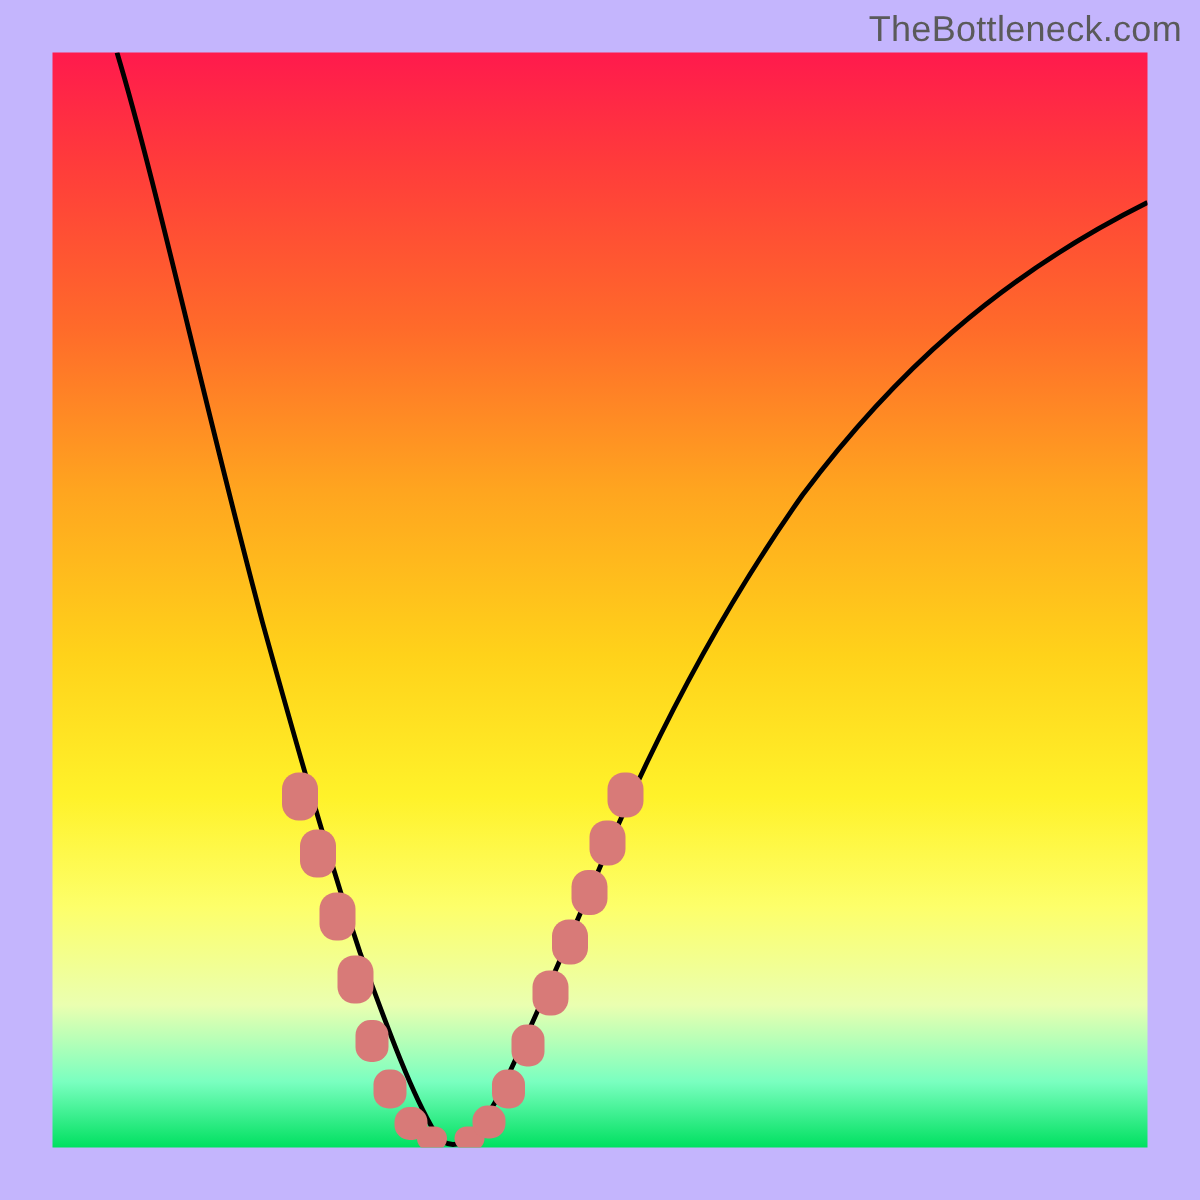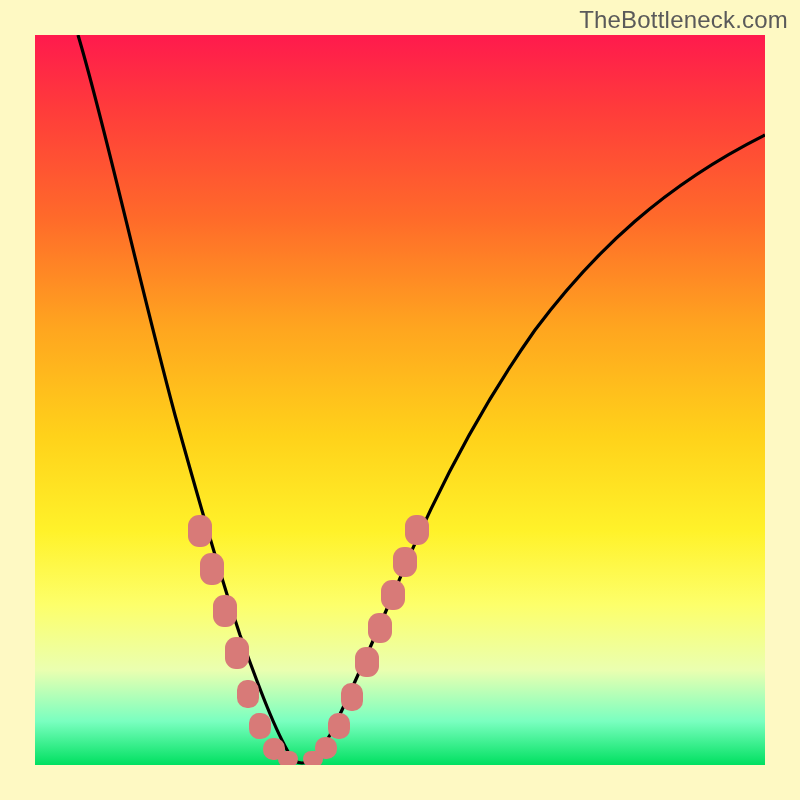--- a/index.html
+++ b/index.html
@@ -9,21 +9,21 @@
     height: 800px;
     background: #000;
     overflow: hidden;
   }
   .frame {
     position: absolute;
     top: 0;
     left: 0;
     width: 800px;
     height: 800px;
-    background: #fef9c3;
+    background: #c4b5fd;
   }
   .plot-area {
     position: absolute;
     top: 35px;
     left: 35px;
     width: 730px;
     height: 730px;
     background: linear-gradient(to bottom,
       #ff1a4d 0%,
       #ff3b3b 10%,

